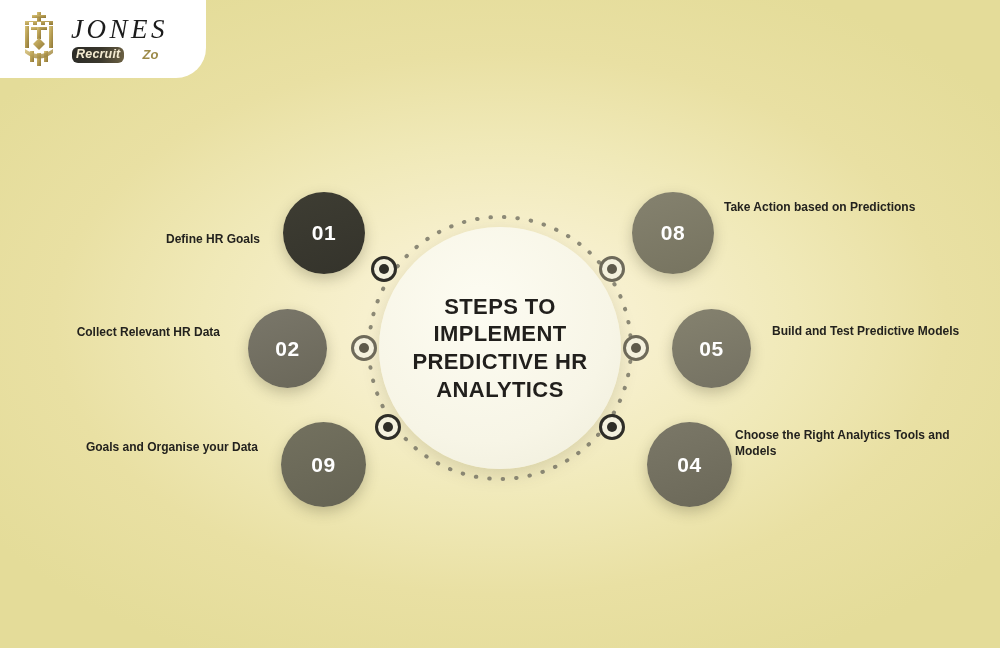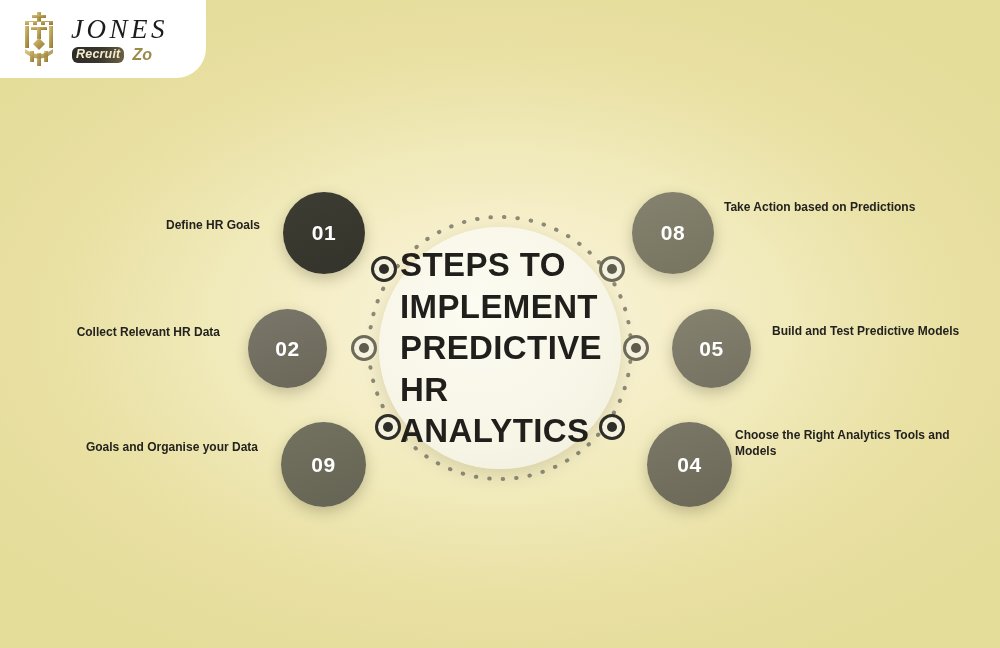--- a/index.html
+++ b/index.html
@@ -61,23 +61,23 @@
     color: #f3ead0;
     font-size: 12.5px;
     font-weight: bold;
     letter-spacing: .2px;
     padding: 1.5px 4px 2px 4px;
     border-radius: 6px;
     line-height: 1.05;
   }
   #logo-zo {
     color: #9c8a49;
-    font-size: 16px;
-    font-weight: bold;
-    margin-left: 8px;
+    font-size: 13px;
+    font-weight: bold;
+    margin-left: 18px;
     line-height: 1.05;
   }
 
   
   #hub {
     position: absolute;
     left: 357px; top: 205px;
     width: 286px; height: 286px;
   }
   #hub-dotted-ring {
@@ -90,22 +90,22 @@
     left: 22px; top: 22px;
     width: 242px; height: 242px;
     border-radius: 50%;
     background: radial-gradient(circle at 42% 34%, #fdfcf2 0%, #f7f5e6 62%, #eeecd9 100%);
     box-shadow: 0 6px 18px rgba(90,85,50,.18);
     display: flex;
     align-items: center;
     justify-content: center;
   }
   #hub-title {
-    text-align: left;
-    font-size: 33px;
+    text-align: center;
+    font-size: 22px;
     font-weight: bold;
     line-height: 1.26;
     letter-spacing: .4px;
     color: #211f1c;
     width: 200px;
   }
 
   
   .node {
     position: absolute;
@@ -160,21 +160,21 @@
     position: absolute;
     font-size: 12px;
     font-weight: bold;
     color: #23221e;
     line-height: 1.33;
     z-index: 5;
   }
   .label-left  { text-align: right; }
   .label-right { text-align: left; }
 
-  #label-01 { left: 20px;  top: 218px; width: 240px; }
+  #label-01 { left: 20px;  top: 232px; width: 240px; }
   #label-02 { left: 20px;  top: 325px; width: 200px; }
   #label-03 { left: 20px;  top: 440px; width: 238px; }
   #label-04 { left: 735px; top: 428px; width: 250px; }
   #label-05 { left: 772px; top: 324px; width: 218px; }
   #label-06 { left: 724px; top: 200px; width: 250px; }
 </style>
 </head>
 <body>
 
 <div id="logo-card">

